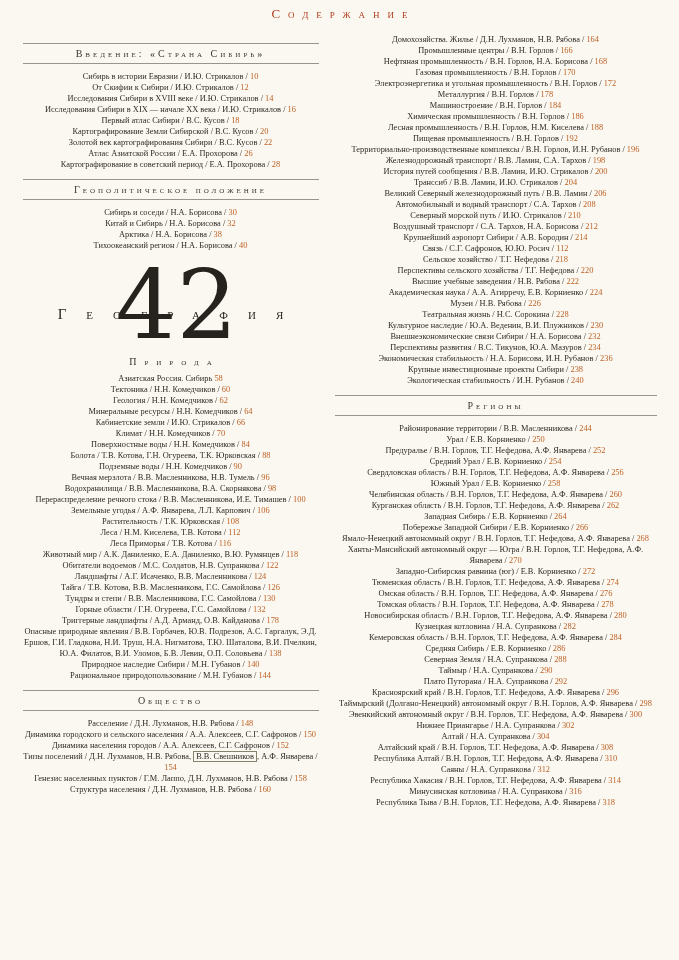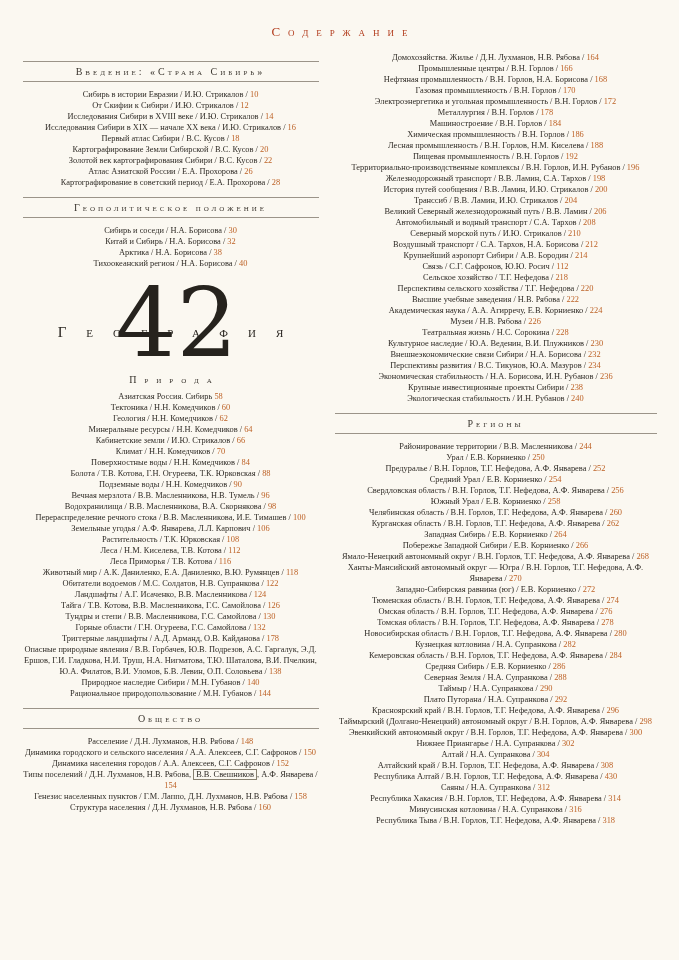--- a/index.html
+++ b/index.html
@@ -7,21 +7,21 @@
     --pagenum:#bd6226;
     --text:#2f2b26;
     --rule:#9b9489;
     --bg:#fbf8f1;
   }
   *{box-sizing:border-box;}
   html,body{margin:0;padding:0;}
   body{background:#d8d2c4;font-family:"Liberation Serif","DejaVu Serif",serif;}
   .page{
     width:679px;height:960px;margin:0 auto;background:var(--bg);
-    overflow:hidden;position:relative;padding-top:24px;
+    overflow:hidden;position:relative;padding-top:6px;
   }
   .title{
     margin:0 0 12px 0;text-align:center;color:var(--accent);
     font-variant:small-caps;font-weight:normal;font-size:13px;
     letter-spacing:8px;margin-right:-8px;
   }
   .cols{display:flex;justify-content:center;gap:16px;padding:0 18px;}
   .col{display:block;}
   .col.left{width:296px;}
   .col.right{width:322px;}
@@ -169,20 +169,20 @@
         <p class="entry">Средняя Сибирь / Е.В. Корниенко / <span class="pg">286</span></p>
         <p class="entry">Северная Земля / Н.А. Супранкова / <span class="pg">288</span></p>
         <p class="entry">Таймыр / Н.А. Супранкова / <span class="pg">290</span></p>
         <p class="entry">Плато Путорана / Н.А. Супранкова / <span class="pg">292</span></p>
         <p class="entry">Красноярский край / В.Н. Горлов, Т.Г. Нефедова, А.Ф. Январева / <span class="pg">296</span></p>
         <p class="entry">Таймырский (Долгано-Ненецкий) автономный округ / В.Н. Горлов, А.Ф. Январева / <span class="pg">298</span></p>
         <p class="entry">Эвенкийский автономный округ / В.Н. Горлов, Т.Г. Нефедова, А.Ф. Январева / <span class="pg">300</span></p>
         <p class="entry">Нижнее Приангарье / Н.А. Супранкова / <span class="pg">302</span></p>
         <p class="entry">Алтай / Н.А. Супранкова / <span class="pg">304</span></p>
         <p class="entry">Алтайский край / В.Н. Горлов, Т.Г. Нефедова, А.Ф. Январева / <span class="pg">308</span></p>
-        <p class="entry">Республика Алтай / В.Н. Горлов, Т.Г. Нефедова, А.Ф. Январева / <span class="pg">430</span></p>
+        <p class="entry">Республика Алтай / В.Н. Горлов, Т.Г. Нефедова, А.Ф. Январева / <span class="pg">310</span></p>
         <p class="entry">Саяны / Н.А. Супранкова / <span class="pg">312</span></p>
         <p class="entry">Республика Хакасия / В.Н. Горлов, Т.Г. Нефедова, А.Ф. Январева / <span class="pg">314</span></p>
         <p class="entry">Минусинская котловина / Н.А. Супранкова / <span class="pg">316</span></p>
         <p class="entry">Республика Тыва / В.Н. Горлов, Т.Г. Нефедова, А.Ф. Январева / <span class="pg">318</span></p>
       </div>
   </div>
 </div>
 
 </body></html>

